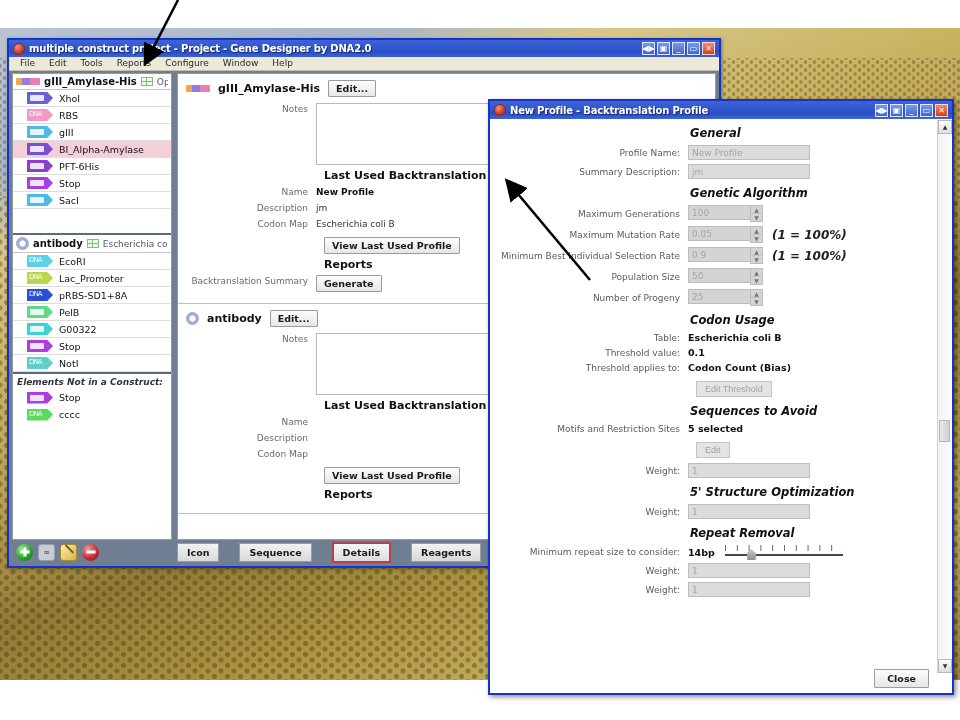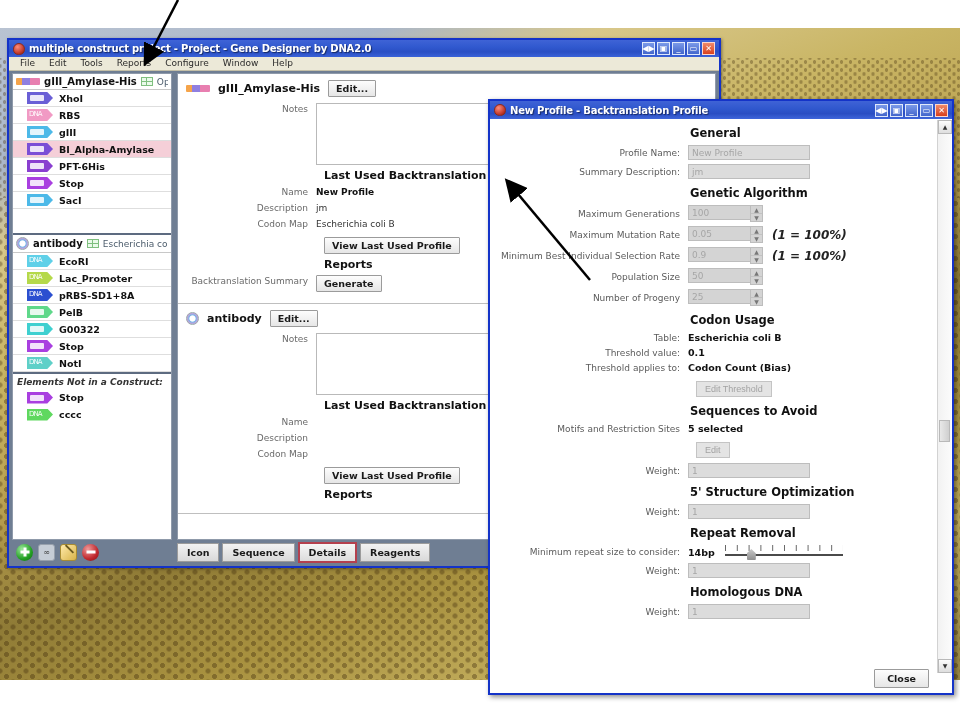--- a/index.html
+++ b/index.html
@@ -143,21 +143,21 @@
   }
   .chead-sub { font-size: 9px; color: #4b5b6b; white-space: nowrap; overflow: hidden; }
 
   .elem-row {
     display: flex; align-items: center; gap: 6px;
     padding: 1px 3px 1px 14px;
     border-bottom: 1px solid #dedede;
     height: 17px;
   }
   .elem-row.selected { background: #f5cfd8; }
-  .elem-label { font-size: 9.5px; font-weight: bold; color: #111; white-space: nowrap; }
+  .elem-label { font-size: 9.5px; font-weight: normal; color: #111; white-space: nowrap; }
   .tag {
     width: 26px; height: 12px; flex: 0 0 auto; position: relative;
     clip-path: polygon(0 0, 78% 0, 100% 50%, 78% 100%, 0 100%);
   }
   .tag .inner {
     position: absolute; left: 3px; top: 3px; width: 14px; height: 6px;
     background: rgba(255,255,255,.85); border-radius: 1px;
   }
   .tag.dna { }
   .tag .dnatxt {
@@ -221,21 +221,21 @@
   .fvalue.plain { font-weight: normal; color: #333; }
   .notes-box {
     width: 200px; height: 62px; border: 1px solid #b9b9b9; background: #fff;
   }
   .section-h { font-size: 11px; font-weight: bold; color: #111; margin: 4px 0 4px 138px; }
   .ind { margin-left: 138px; }
 
   
   .tabbar {
     position: absolute; left: 168px; bottom: 3px; height: 22px;
-    display: flex; align-items: center; gap: 3px;
+    display: flex; align-items: center; gap: 20px;
   }
   .tab {
     background: linear-gradient(to bottom,#f2f2f2,#d9d9d9);
     border: 1px solid #9b9b9b;
     font-size: 9.5px; font-weight: bold; color: #1a1a1a;
     padding: 3px 9px;
   }
   .tab.active { border: 2px solid #b4404e; background: linear-gradient(to bottom,#f6f6f6,#dcdcdc); }
 
   
@@ -254,20 +254,21 @@
     position: absolute; left: 0; top: 18px; right: 0; bottom: 0;
     background: #ffffff; overflow: hidden;
   }
   .dlg-scroll-area {
     position: absolute; left: 0; top: 0; right: 15px; bottom: 32px;
     overflow: hidden; background: #fff;
   }
   .dlg-sec-h {
     font-size: 11.5px; font-weight: bold; color: #111;
     margin: 7px 0 5px 200px;
+    font-style: italic;
   }
   .drow { display: flex; align-items: center; margin-bottom: 4px; }
   .dlabel {
     width: 198px; text-align: right; padding-right: 8px;
     font-size: 9px; color: #5b5b5b; flex: 0 0 auto;
   }
   .dinput {
     width: 122px; height: 15px; background: #dcdcdc;
     border: 1px solid #bdbdbd;
     font-size: 9px; color: #a6a6a6; padding: 0 3px; line-height: 14px;
@@ -709,21 +710,20 @@
           <div class="ticks"></div>
           <div class="track"></div>
           <div class="thumb"></div>
         </div>
       </div>
       <div class="drow">
         <div class="dlabel">Weight:</div>
         <div class="dinput wide">1</div>
       </div>
 
-      <div class="dlg-sec-h">Homologous DNA</div>
       <div class="drow">
         <div class="dlabel">Weight:</div>
         <div class="dinput wide">1</div>
       </div>
 
     </div>
 
     <div class="dlg-scrollbar">
       <div class="sb-arrow">▲</div>
       <div class="sb-thumb"></div>

